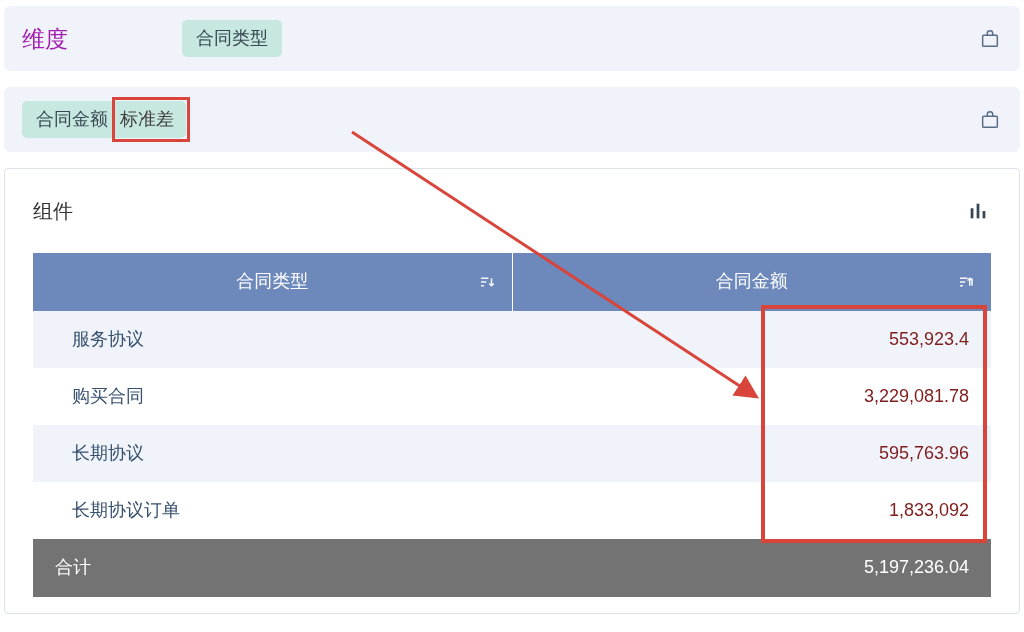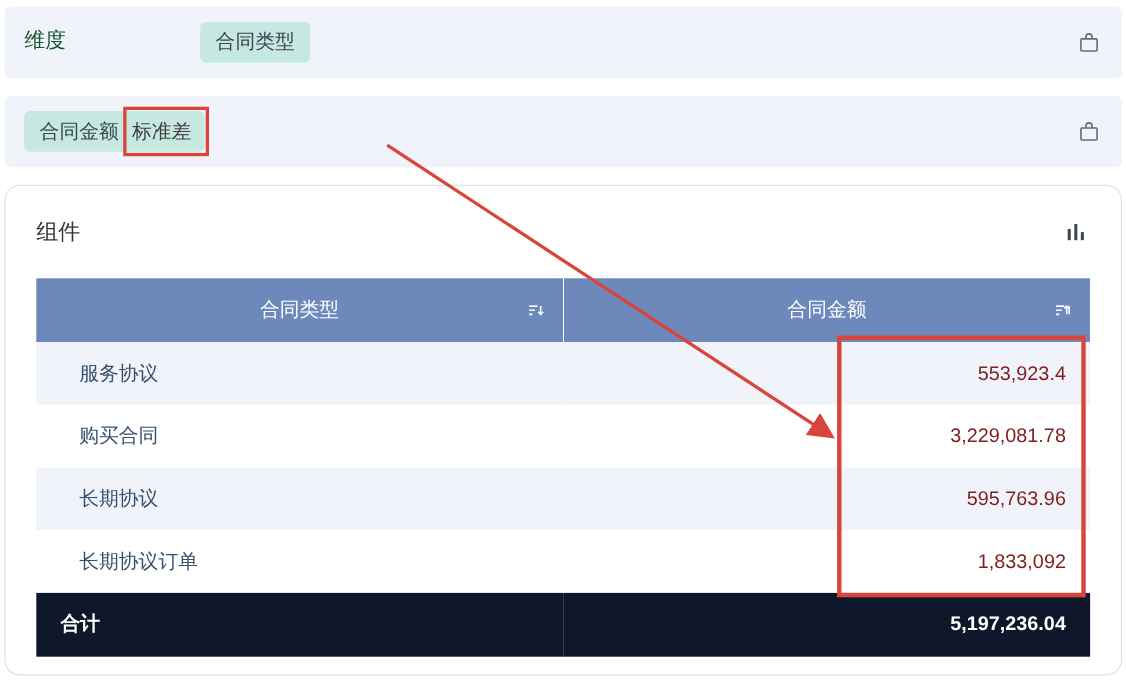--- a/index.html
+++ b/index.html
@@ -16,22 +16,22 @@
     display: flex;
     align-items: center;
     background: #f0f4fa;
     border-radius: 6px;
     margin-bottom: 16px;
     padding: 14px 18px;
     gap: 24px;
   }
   .config-row .label {
     width: 136px;
-    color: #14532d;
-    font-size: 19px;
+    color: #a21caf;
+    font-size: 23px;
   }
   .config-row .chips { flex: 1; display: flex; align-items: center; gap: 0; }
   .chip {
     background: #c7e8e0;
     color: #384752;
     padding: 6px 14px;
     border-radius: 5px;
     font-size: 18px;
     display: inline-flex;
     align-items: center;
@@ -53,21 +53,21 @@
   .cfg-icon {
     margin-left: auto;
     color: #5a6d87;
     width: 24px; height: 24px;
     display:flex;align-items:center;justify-content:center;
   }
   .cfg-icon svg { width: 22px; height: 22px; }
 
   .component-panel {
     border: 1px solid #dbe2ea;
-    border-radius: 14px;
+    border-radius: 4px;
     padding: 28px 28px 16px 28px;
     margin-top: 4px;
   }
   .component-header {
     display: flex;
     align-items: center;
     margin-bottom: 28px;
   }
   .component-header .title { font-size: 20px; color: #333; }
   .component-header .tool {
@@ -100,24 +100,24 @@
   table.data tbody td {
     padding: 16px 22px;
     color: #36506e;
   }
   table.data tbody tr.odd  td { background: #f0f4fa; }
   table.data tbody tr.even td { background: #ffffff; }
   table.data tbody td.num { text-align: right; color: #7f1d1d; }
   table.data tbody td.cat { text-align: left; padding-left: 39px; }
 
   table.data tfoot td {
-    background: #0f172a;
+    background: #737373;
     color: #ffffff;
     padding: 16px 22px;
-    font-weight: 700;
+    font-weight: 400;
     margin-top: 48px;
   }
   table.data tfoot td.num { text-align: right; }
 
   
   .value-outline {
     position: absolute;
     border: 4px solid #d9453a;
     pointer-events: none;
   }

